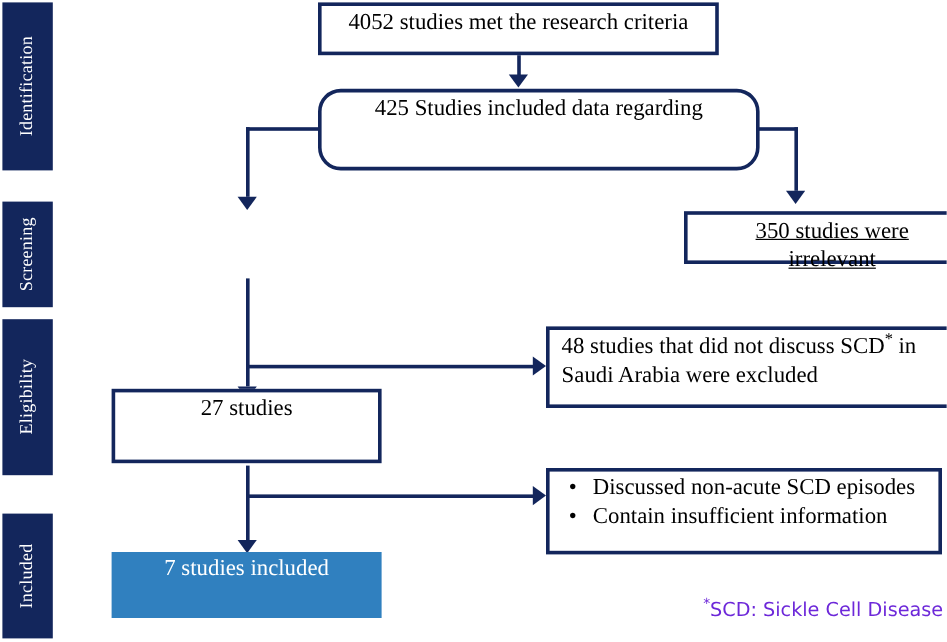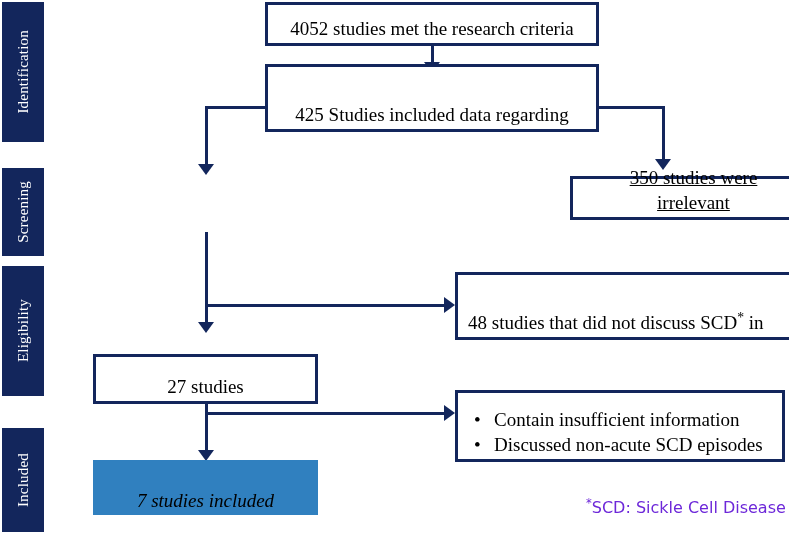--- a/index.html
+++ b/index.html
@@ -42,35 +42,34 @@
   .flow-box {
     position: absolute;
     box-sizing: border-box;
     border: 3px solid #13265C;
     background: #ffffff;
     color: #000000;
     font-family: "Liberation Serif", serif;
     font-size: 19px;
     line-height: 1.28;
     display: flex;
-    align-items: flex-end;
+    align-items: flex-start;
     justify-content: center;
     text-align: center;
     padding: 2px 22px;
   }
   .flow-box.left-text {
     justify-content: flex-start;
     text-align: left;
     padding-left: 10px;
   }
   .flow-box.filled {
     background: #3080BF;
     border: none;
-    color: #000000;
-    font-style: italic;
+    color: #ffffff;
   }
   .flow-box .box-text { width: 100%; }
 
   
   ul.bullets {
     margin: 0;
     padding: 0 0 0 26px;
     list-style: none;
   }
   ul.bullets li {
@@ -161,46 +160,47 @@
 
   <div class="conn v" style="left:205px; top:388px; height:62px;"></div>
   <div class="arrow-down" style="left:198px; top:450px;"></div>
   <div class="conn h" style="left:205px; top:412px; width:240px;"></div>
   <div class="arrow-right" style="left:444px; top:405px;"></div>
 
   <div class="flow-box" style="left:265px; top:2px; width:334px; height:44px;">
     <span class="box-text">4052 studies met the research criteria</span>
   </div>
 
-  <div class="flow-box" style="left:265px; top:64px; width:334px; height:68px;">
+  <div class="flow-box" style="left:265px; top:74px; width:368px; height:68px;border-radius:19px;">
     <span class="box-text">
       <span>425 Studies included data regarding</span><br>
     </span>
   </div>
 
 
   <div class="flow-box" style="left:570px; top:176px; width:247px; height:44px;text-decoration:underline;">
     <span class="box-text">350 studies were irrelevant</span>
   </div>
 
   <div class="flow-box left-text" style="left:455px; top:272px; width:356px; height:68px;">
     <span class="box-text">
       <span class="lead-line"><span>48 studies that did not discuss SCD</span><sup class="star">*</sup><span> in</span></span><br>
+      <span>Saudi Arabia were excluded</span>
     </span>
   </div>
 
-  <div class="flow-box" style="left:93px; top:354px; width:225px; height:50px;">
+  <div class="flow-box" style="left:93px; top:324px; width:225px; height:62px;">
     <span class="box-text">27 studies</span>
   </div>
 
   <div class="flow-box left-text" style="left:455px; top:390px; width:330px; height:72px;">
     <span class="box-text">
       <ul class="bullets">
+        <li>Discussed non-acute SCD episodes</li>
         <li>Contain insufficient information</li>
-        <li>Discussed non-acute SCD episodes</li>
       </ul>
     </span>
   </div>
 
   <div class="flow-box filled" style="left:93px; top:460px; width:225px; height:55px;">
     <span class="box-text">7 studies included</span>
   </div>
 
   <div class="footnote" style="left:586px; top:498px;">
     <sup class="star">*</sup><span>SCD: Sickle Cell Disease</span>

